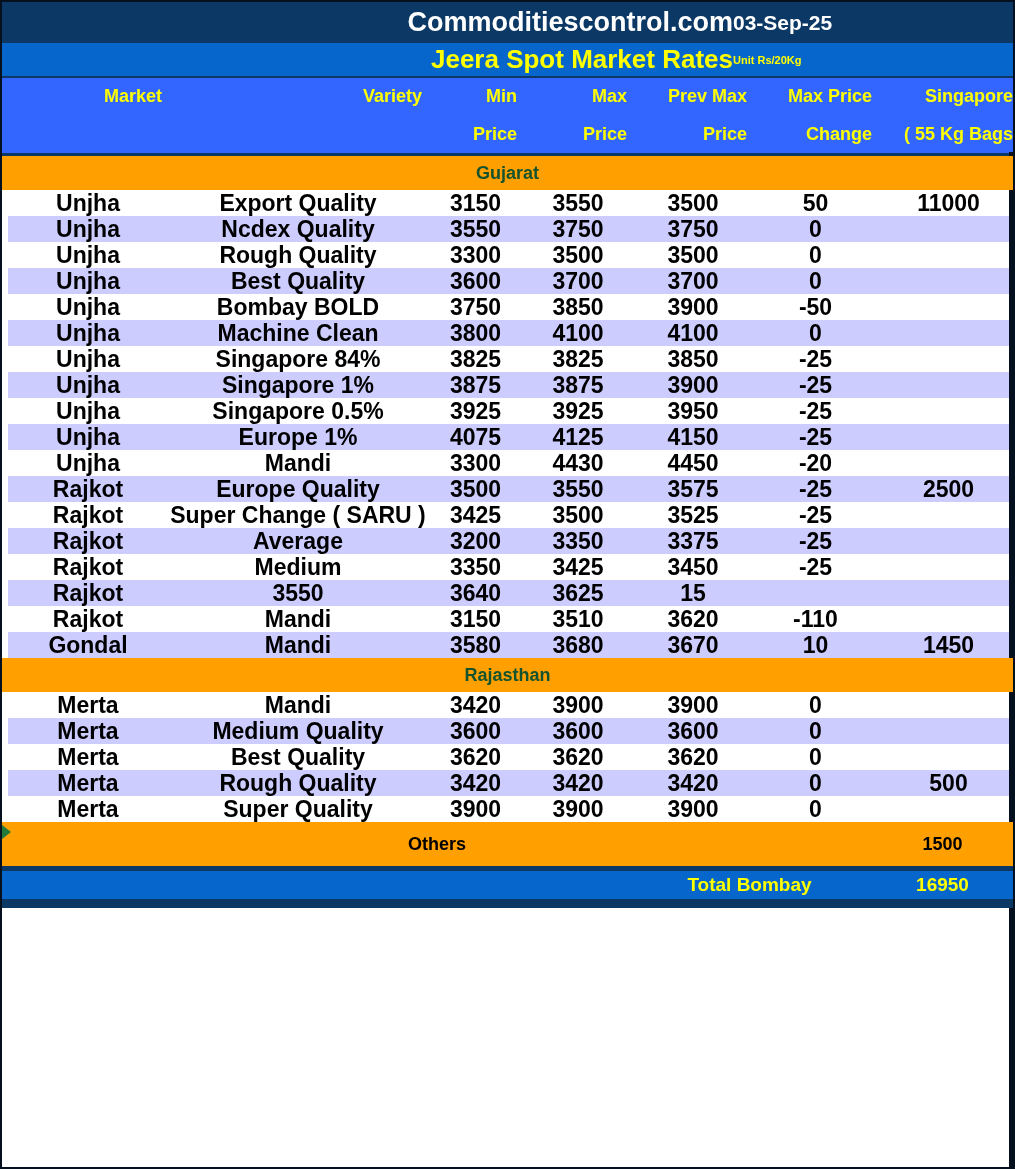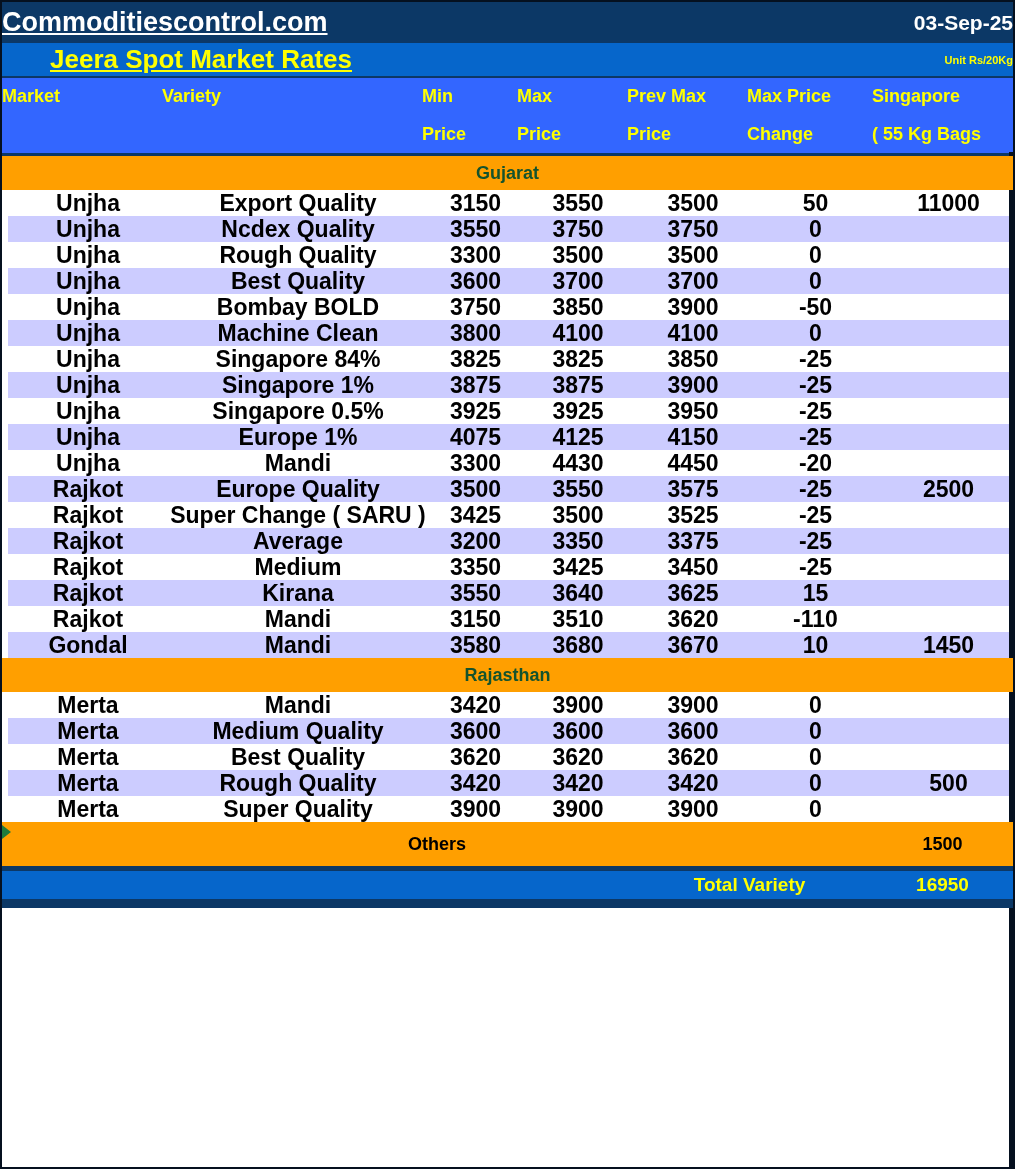--- a/index.html
+++ b/index.html
@@ -13,38 +13,38 @@
     font-weight:bold;
     overflow:hidden;
   }
   
   .frame::after{
     content:'';position:absolute;right:0;top:150px;bottom:0;width:4px;background:#05101f;
   }
   .topbar{
     height:41px;background:#0C3866;display:flex;align-items:center;
   }
-  .topbar .left, .titlebar .left{flex:1 1 auto;text-align:left;text-decoration:underline;}
-  .topbar .right, .titlebar .right{flex:0 0 280px;text-align:right;}
+  .topbar .left, .titlebar .left{flex:1 1 auto;text-align:right;}
+  .topbar .right, .titlebar .right{flex:0 0 280px;text-align:left;}
   .site-title{color:#ffffff;font-size:27px;letter-spacing:0px;}
   .report-date{color:#ffffff;font-size:21px;}
   .titlebar{
     height:33px;background:#0666CB;display:flex;align-items:center;
     border-bottom:2px solid #0C3866;
     padding-left:48px;
   }
   .report-title{color:#ffff00;font-size:26px;}
   .unit-label{color:#ffff00;font-size:11px;}
   .grid7{
     display:grid;
     grid-template-columns:160px 260px 95px 110px 120px 125px 141px;
   }
   .colheads{
     height:75px;background:#3366FF;border-bottom:3px solid #0C3866;
-    color:#ffff00;font-size:18px;text-align:left;overflow:hidden;
+    color:#ffff00;font-size:18px;text-align:right;overflow:hidden;
   }
   .colhead-cell{line-height:37.5px;overflow:hidden;height:75px;}
   .section-bar{
     position:relative;z-index:2;
     height:34px;background:#FF9F00;color:#14532d;font-size:18px;
     display:flex;align-items:center;justify-content:center;
   }
   .data-row{
     height:26px;align-items:center;text-align:center;
     color:#000;font-size:23px;background:#ffffff;
@@ -248,21 +248,20 @@
         <div>Rajkot</div>
         <div>Medium</div>
         <div>3350</div>
         <div>3425</div>
         <div>3450</div>
         <div>-25</div>
         <div></div>
       </div>
       <div class="data-row grid7 alt">
         <div>Rajkot</div>
-        <div>Kirana</div>
         <div>3550</div>
         <div>3640</div>
         <div>3625</div>
         <div>15</div>
         <div></div>
       </div>
       <div class="data-row grid7">
         <div>Rajkot</div>
         <div>Mandi</div>
         <div>3150</div>
@@ -329,20 +328,20 @@
     </div>
 
   <div class="others-row grid7">
     <div class="others-label">Others</div>
     <div>1500</div>
   </div>
 
   <div class="sep-line"></div>
 
   <div class="footer-bar grid7">
-    <div class="footer-label" style="grid-column:5/7;">Total Variety</div>
+    <div class="footer-label" style="grid-column:5/7;">Total Bombay</div>
     <div style="grid-column:7;">16950</div>
   </div>
 
   <div class="bottom-strip"></div>
 
   <div class="green-marker"></div>
 </div>
 
 </body></html>

